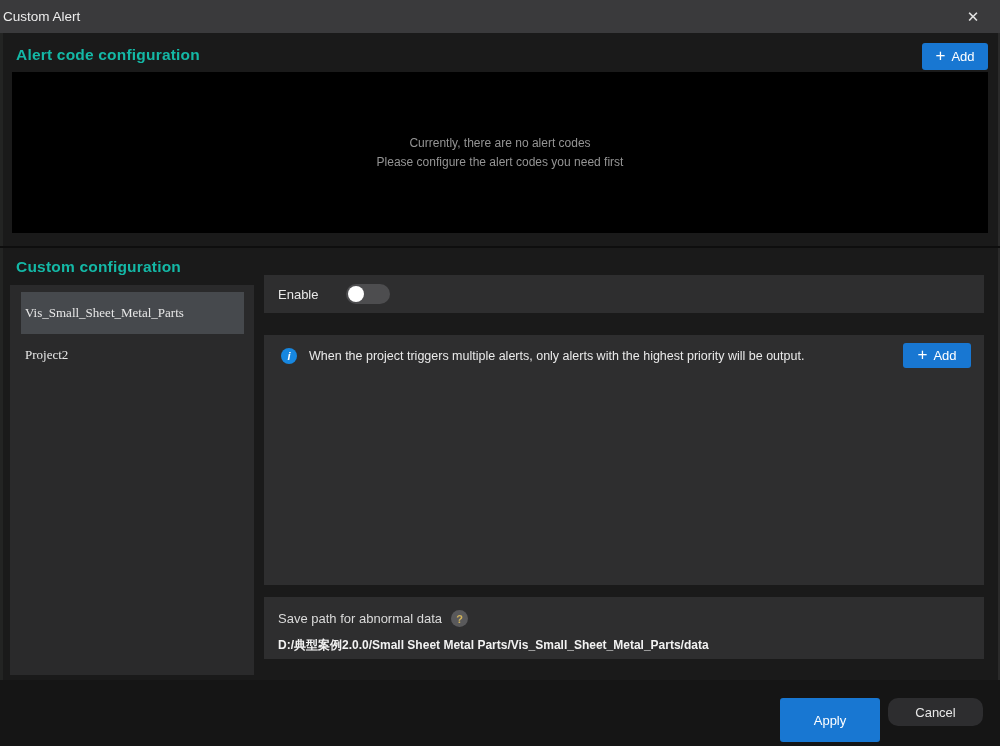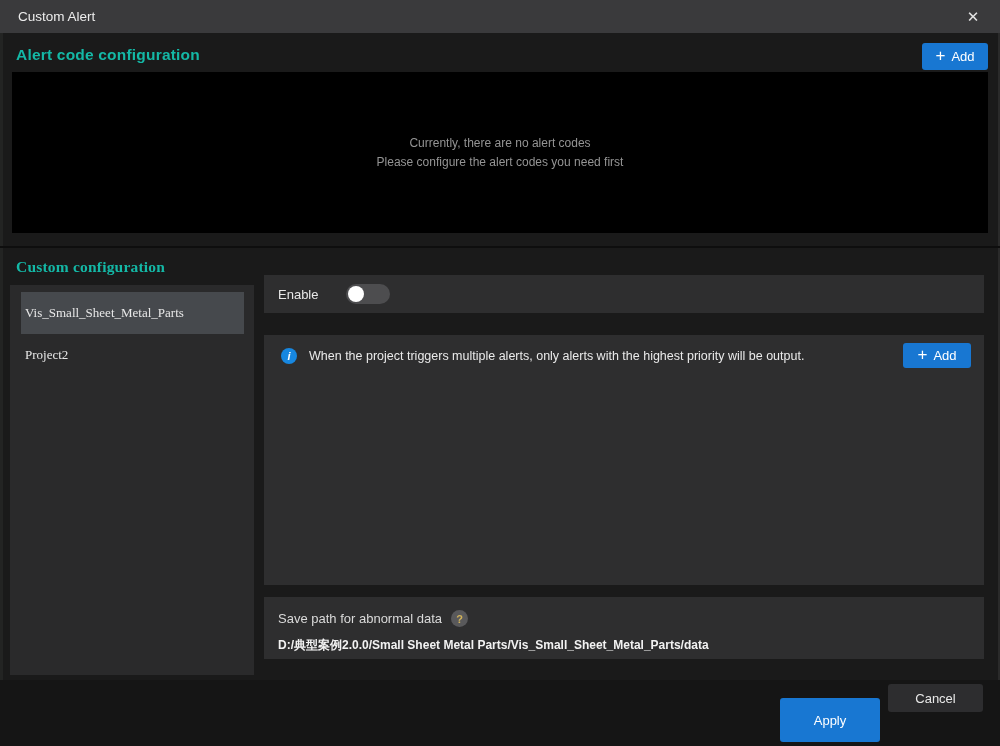--- a/index.html
+++ b/index.html
@@ -10,31 +10,31 @@
     position:relative; width:1000px; height:746px;
     background:#1a1a1a; color:#e8e8e8; overflow:hidden;
     box-shadow: inset 3px 0 0 #232423, inset -2px 0 0 #2a2a2a, inset 0 -2px 0 #2a2a2a;
   }
 
   
   .titlebar {
     position:absolute; left:0; top:0; width:1000px; height:33px;
     background:#3a3a3c; display:flex; align-items:center;
   }
-  .titlebar-text { margin-left:18px; font-size:13.5px; color:#ececec; }
+  .titlebar-text { margin-left:3px; font-size:13.5px; color:#ececec; }
   .close-btn {
     position:absolute; right:6px; top:0; width:42px; height:33px;
     display:flex; align-items:center; justify-content:center;
     font-size:15px; color:#e4e4e4; cursor:pointer;
   }
 
   
   .section-title { position:absolute; left:16px; font-size:15.5px; font-weight:700; color:#14b8a6; letter-spacing:.2px; }
   .title-alert-codes { top:46px; }
-  .title-custom { top:258px;font-family:Liberation Serif, serif; }
+  .title-custom { top:258px; }
 
   
   .btn-blue {
     background:#1877d2; color:#fff; border:none; border-radius:3px;
     display:flex; align-items:center; justify-content:center;
     font-size:13px; font-family:inherit; cursor:pointer; gap:6px;
   }
   .btn-blue .plus { font-size:17px; font-weight:400; line-height:1; position:relative; top:-1px; }
   .btn-add-codes { position:absolute; top:43px; right:12px; width:66px; height:27px; }
   .btn-add-rule  { width:68px; height:25px; margin-left:auto; }
@@ -104,22 +104,22 @@
     width:17px; height:17px; border-radius:50%; background:#59595b;
     color:#d2b35a; font-size:11px; font-weight:700;
     display:flex; align-items:center; justify-content:center; cursor:pointer;
   }
   .savepath-value { margin-top:10px; font-size:12px; font-weight:700; color:#f2f2f2; }
 
   
   .footer { position:absolute; left:0; top:680px; width:1000px; height:66px; background:#151515; }
   .btn-apply  { position:absolute; left:780px; top:698px; width:100px; height:44px; }
   .btn-cancel {
-    position:absolute; left:888px; top:684px; width:95px; height:28px;
-    background:#2d2d2f; color:#e8e8e8; border:none; border-radius:3px;
+    position:absolute; left:888px; top:698px; width:95px; height:28px;
+    background:#2d2d2f; color:#e8e8e8; border:none; border-radius:10px;
     font-size:13px; font-family:inherit; cursor:pointer;
   }
 </style>
 </head>
 <body>
 
 <div class="window">
 
   <div class="titlebar">
     <span class="titlebar-text">Custom Alert</span>

